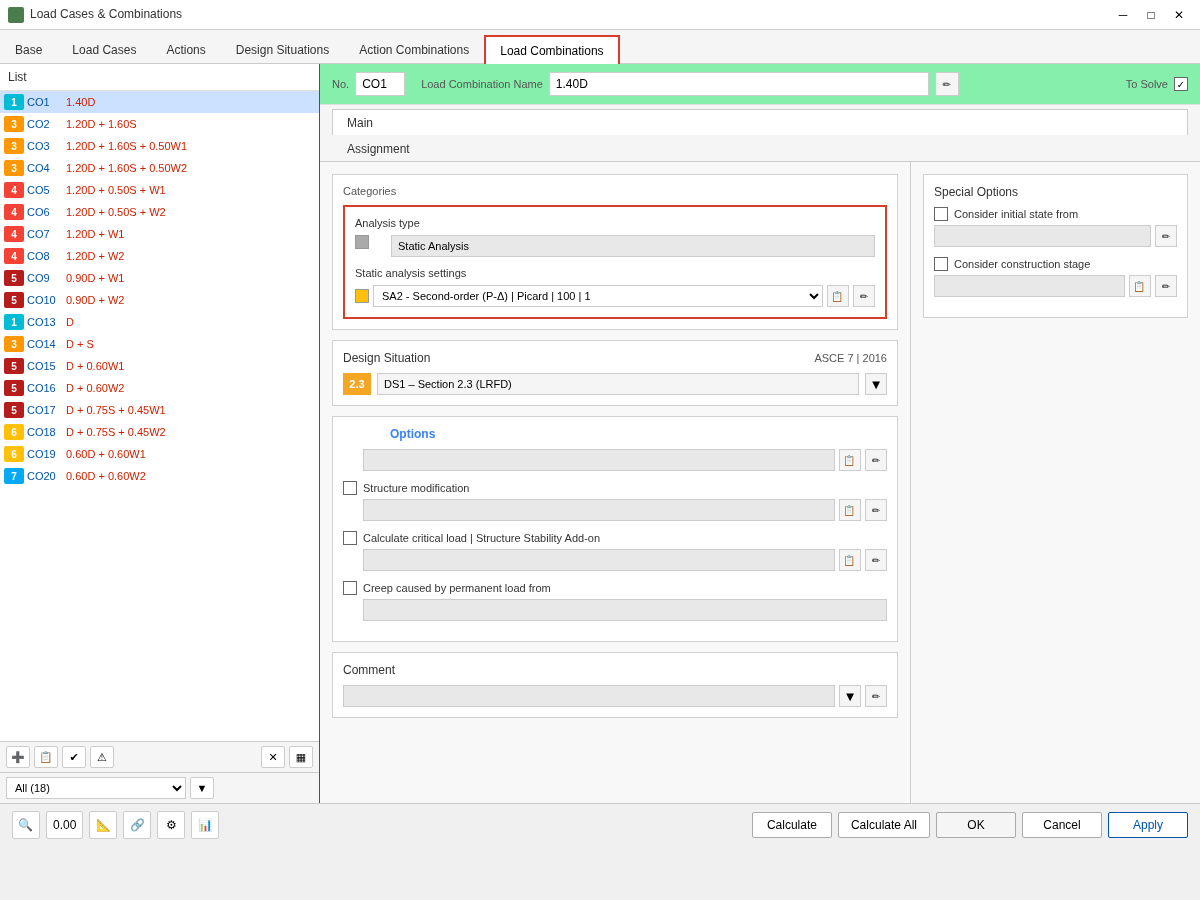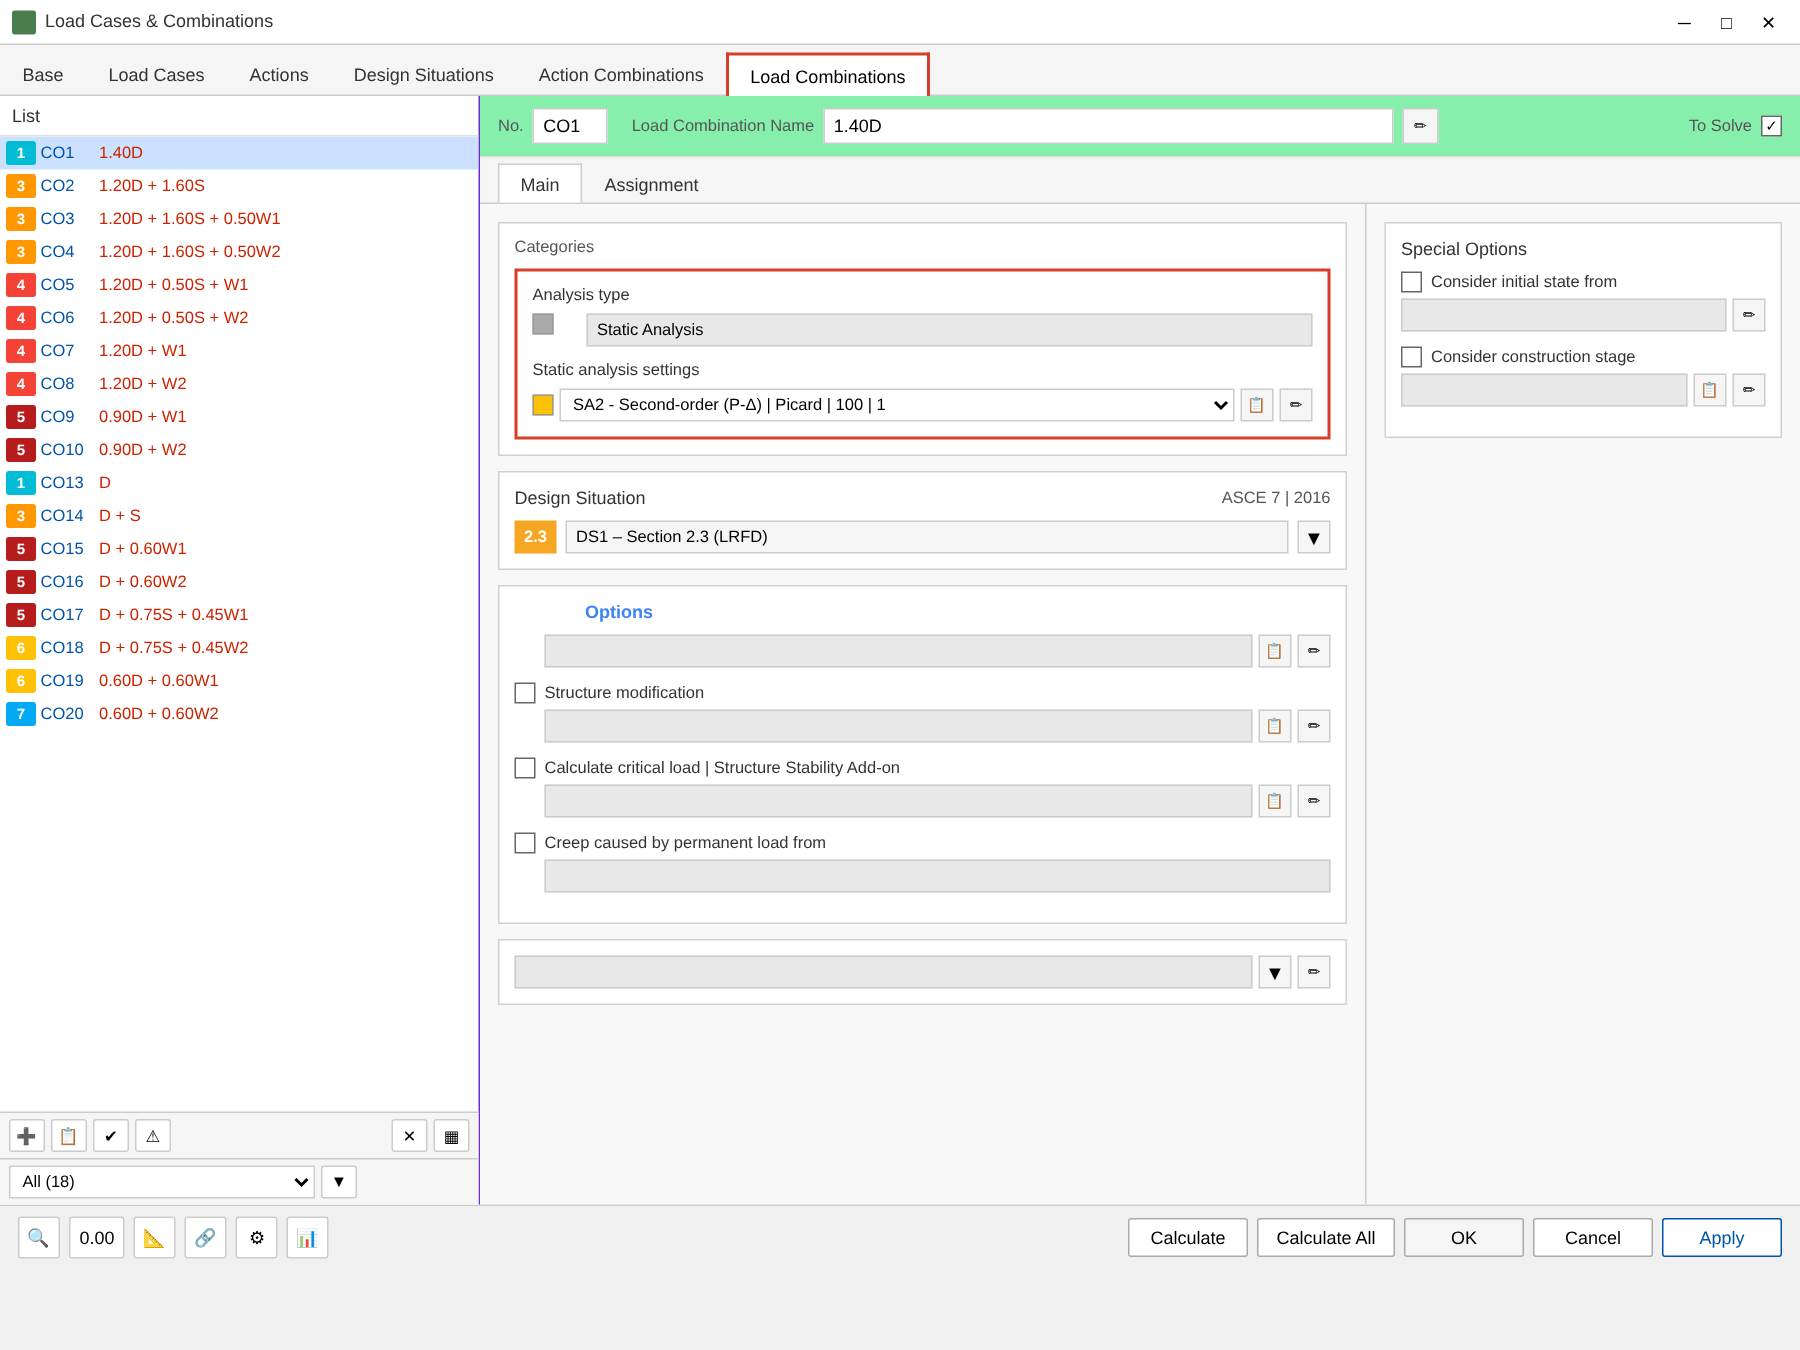--- a/index.html
+++ b/index.html
@@ -67,21 +67,21 @@
       display: flex; align-items: center; padding: 4px 6px; border-top: 1px solid #ccc;
       gap: 4px; background: #f5f5f5;
     }
     .toolbar-btn {
       width: 24px; height: 22px; border: 1px solid #ccc; background: #fff;
       cursor: pointer; display: flex; align-items: center; justify-content: center;
       font-size: 11px; border-radius: 2px;
     }
     .toolbar-spacer { flex: 1; }
     .filter-select {
-      width: 204px; height: 22px; border: 1px solid #ccc; background: #fff;
+      width: 180px; height: 22px; border: 1px solid #ccc; background: #fff;
       font-size: 11px; padding: 0 4px;
     }
 
     
     .right-panel { flex: 1; display: flex; flex-direction: column; }
     
     
     .top-info {
       display: flex; align-items: center; padding: 8px 12px; gap: 16px;
       border-bottom: 1px solid #e0e0e0; background: #86efac;
@@ -98,20 +98,21 @@
     .edit-btn {
       width: 24px; height: 24px; border: 1px solid #ccc; background: #f5f5f5;
       cursor: pointer; display: flex; align-items: center; justify-content: center;
       font-size: 10px;
     }
 
     
     .inner-tabs {
       display: flex; background: #f5f5f5; border-bottom: 1px solid #ccc;
       padding: 4px 12px 0;
+      flex-direction: column;
     }
     .inner-tab {
       padding: 4px 14px; cursor: pointer; border: 1px solid transparent;
       border-bottom: none; font-size: 12px; color: #333; background: transparent;
       height: 26px; display: flex; align-items: center;
     }
     .inner-tab.active {
       background: #fff; border-color: #ccc; border-bottom-color: #fff;
     }
 
@@ -458,20 +459,21 @@
               <div class="checkbox-styled"></div>
               <span class="option-label">Creep caused by permanent load from</span>
             </div>
             <div class="option-field-row">
               <div class="option-field"></div>
             </div>
           </div>
         </div>
 
         <div class="comment-section">
+          <div class="comment-title">Comment</div>
           <div class="comment-row">
             <div class="comment-field"></div>
             <button class="ds-select-btn">▼</button>
             <button class="icon-btn">✏</button>
           </div>
         </div>
 
       </div>
 
       <div class="side-panel">

